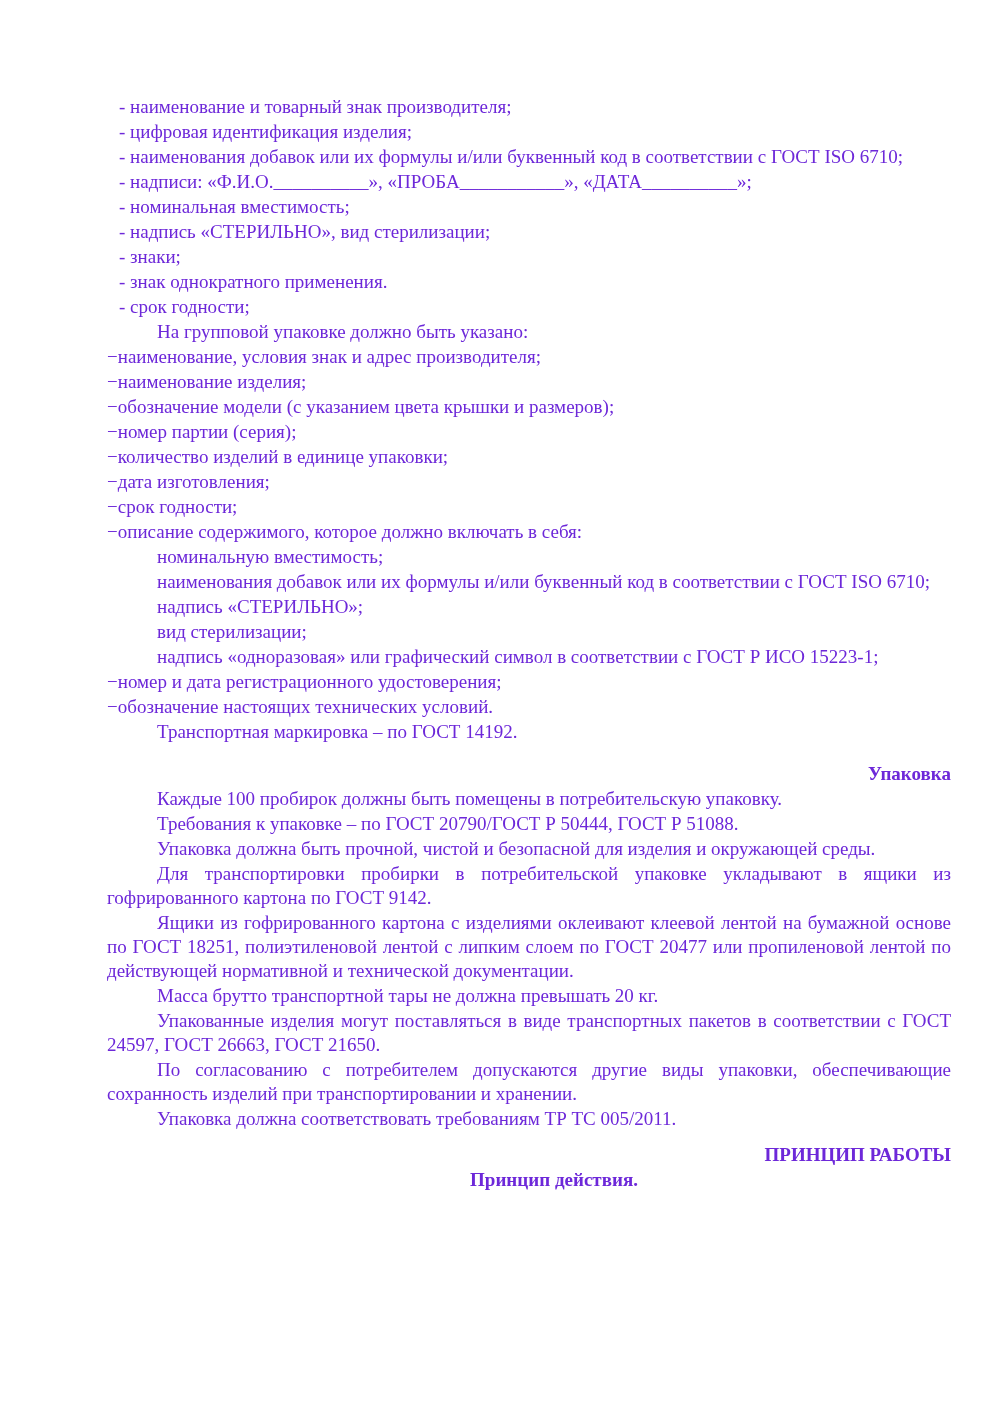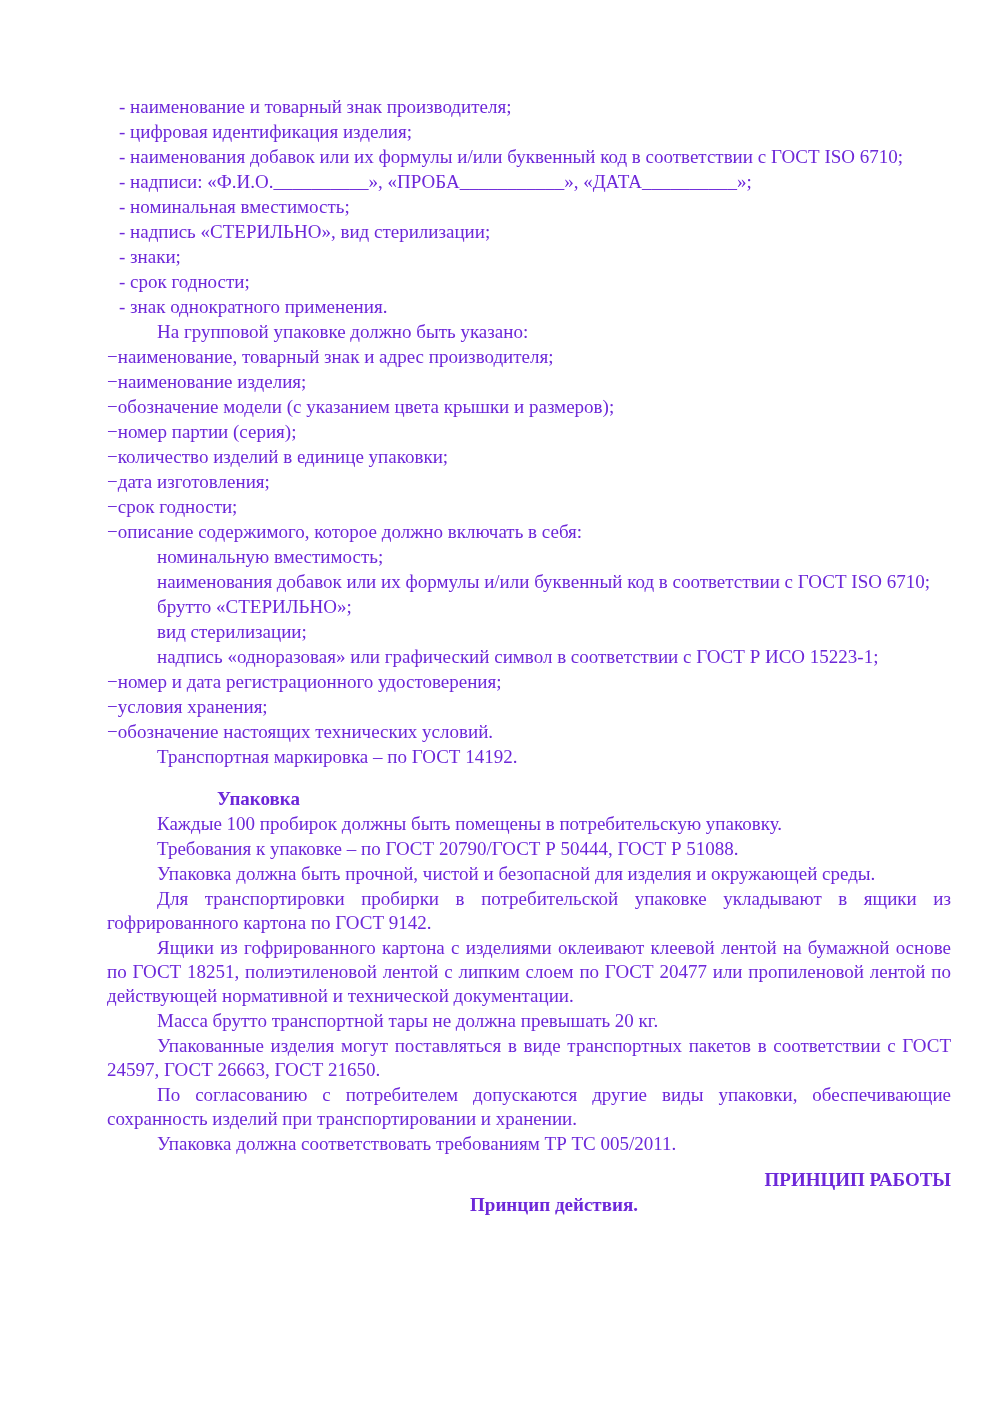--- a/index.html
+++ b/index.html
@@ -29,21 +29,21 @@
   
   p.p-hyphen { text-indent: 12px; }
   
   p.p-flush  { text-indent: 0; }
   
   p.p-indent { text-indent: 50px; }
   
   p.p-section {
     font-weight: bold;
     text-indent: 110px;
-    text-align: left;
+    text-align: right;
     margin-top: 18px;
   }
   
   p.p-center {
     font-weight: bold;
     text-align: right;
     text-indent: 0;
     margin-top: 12px;
   }
   
@@ -58,38 +58,37 @@
 
 <div class="page">
   <div>
       <p class="p-hyphen">- наименование и товарный знак производителя;</p>
       <p class="p-hyphen">- цифровая идентификация изделия;</p>
       <p class="p-hyphen">- наименования добавок или их формулы и/или буквенный код в соответствии с ГОСТ ISO 6710;</p>
       <p class="p-hyphen">- надписи: «Ф.И.О.__________», «ПРОБА___________», «ДАТА__________»;</p>
       <p class="p-hyphen">- номинальная вместимость;</p>
       <p class="p-hyphen">- надпись «СТЕРИЛЬНО», вид стерилизации;</p>
       <p class="p-hyphen">- знаки;</p>
+      <p class="p-hyphen">- знак однократного применения.</p>
       <p class="p-hyphen">- срок годности;</p>
-      <p class="p-hyphen">- знак однократного применения.</p>
       <p class="p-indent">На групповой упаковке должно быть указано:</p>
-      <p class="p-flush">−наименование, товарный знак и адрес производителя;</p>
+      <p class="p-flush">−наименование, условия знак и адрес производителя;</p>
       <p class="p-flush">−наименование изделия;</p>
       <p class="p-flush">−обозначение модели (с указанием цвета крышки и размеров);</p>
       <p class="p-flush">−номер партии (серия);</p>
       <p class="p-flush">−количество изделий в единице упаковки;</p>
       <p class="p-flush">−дата изготовления;</p>
       <p class="p-flush">−срок годности;</p>
       <p class="p-flush">−описание содержимого, которое должно включать в себя:</p>
       <p class="p-indent">номинальную вместимость;</p>
       <p class="p-indent">наименования добавок или их формулы и/или буквенный код в соответствии с ГОСТ ISO 6710;</p>
-      <p class="p-indent">брутто «СТЕРИЛЬНО»;</p>
+      <p class="p-indent">надпись «СТЕРИЛЬНО»;</p>
       <p class="p-indent">вид стерилизации;</p>
       <p class="p-indent">надпись «одноразовая» или графический символ в соответствии с ГОСТ Р ИСО 15223-1;</p>
       <p class="p-flush">−номер и дата регистрационного удостоверения;</p>
-      <p class="p-flush">−условия хранения;</p>
       <p class="p-flush">−обозначение настоящих технических условий.</p>
       <p class="p-indent">Транспортная маркировка – по ГОСТ 14192.</p>
       <p class="p-section">Упаковка</p>
       <p class="p-indent">Каждые 100 пробирок должны быть помещены в потребительскую упаковку.</p>
       <p class="p-indent">Требования к упаковке – по ГОСТ 20790/ГОСТ Р 50444, ГОСТ Р 51088.</p>
       <p class="p-indent">Упаковка должна быть прочной, чистой и безопасной для изделия и окружающей среды.</p>
       <p class="p-indent">Для транспортировки пробирки в потребительской упаковке укладывают в ящики из гофрированного картона по ГОСТ 9142.</p>
       <p class="p-indent">Ящики из гофрированного картона с изделиями оклеивают клеевой лентой на бумажной основе по ГОСТ 18251, полиэтиленовой лентой с липким слоем по ГОСТ 20477 или пропиленовой лентой по действующей нормативной и технической документации.</p>
       <p class="p-indent">Масса брутто транспортной тары не должна превышать 20 кг.</p>
       <p class="p-indent">Упакованные изделия могут поставляться в виде транспортных пакетов в соответствии с ГОСТ 24597, ГОСТ 26663, ГОСТ 21650.</p>

